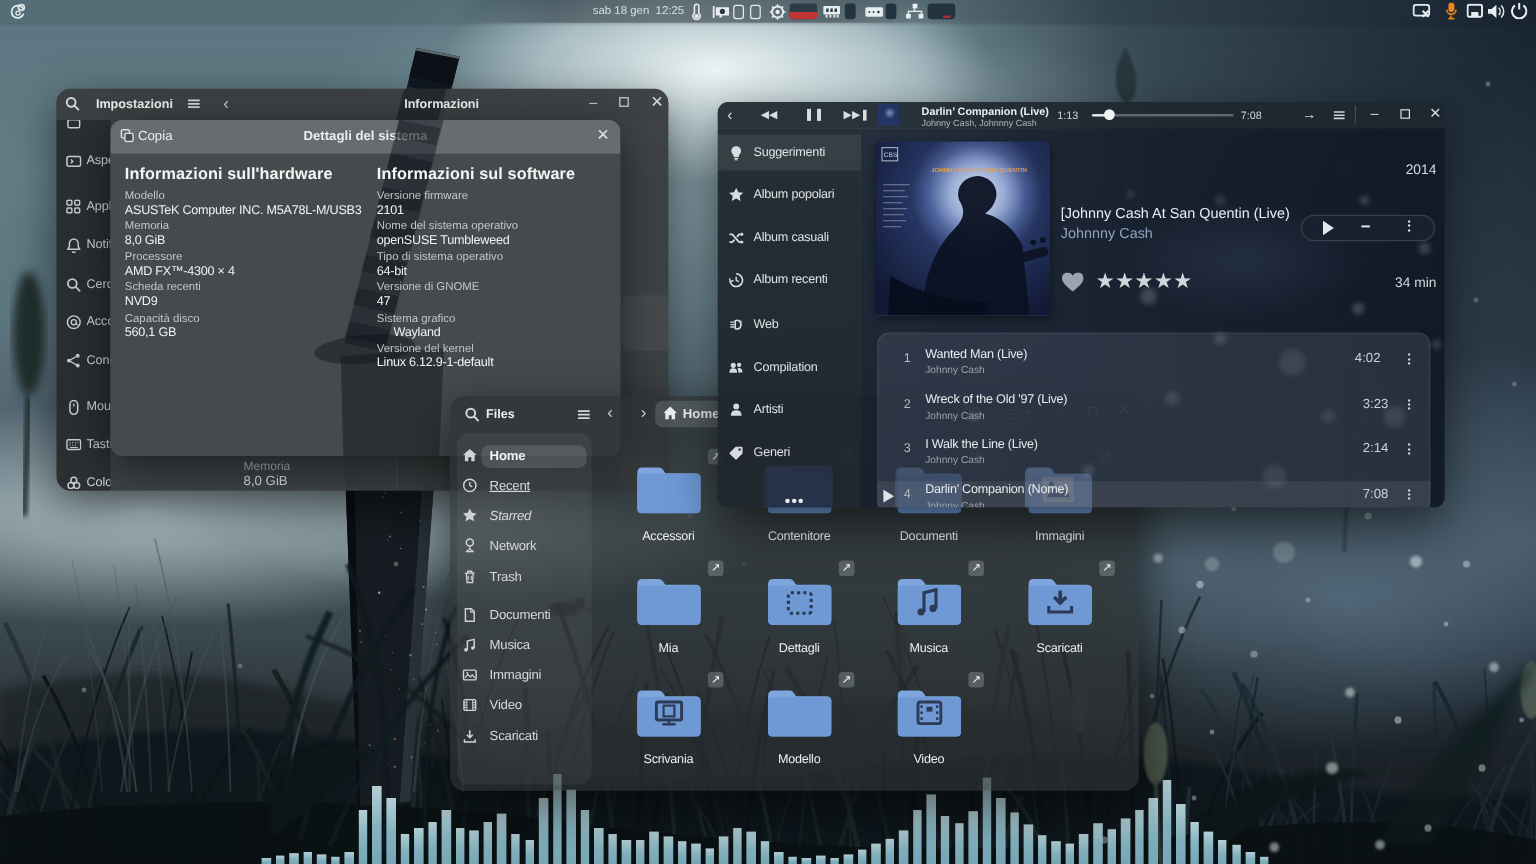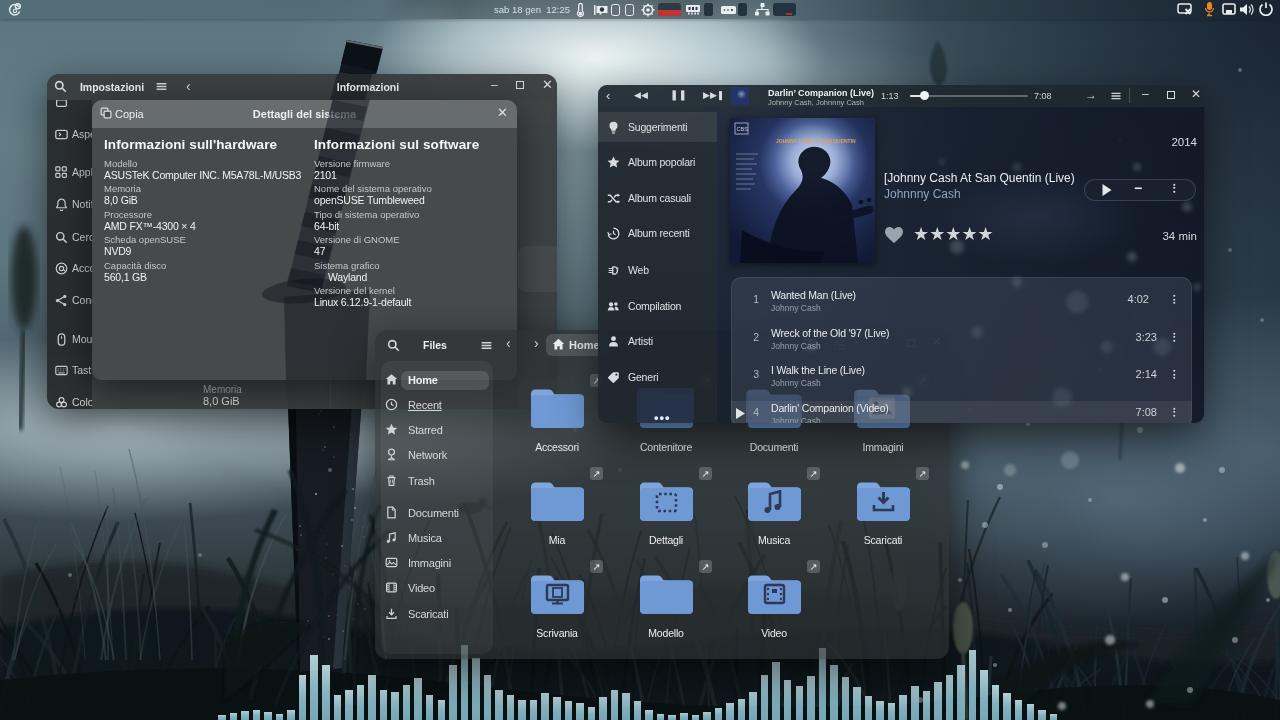--- a/index.html
+++ b/index.html
@@ -574,21 +574,21 @@
 </g>
         </svg>
         <h3 class="ih abs" style="left:12px;top:37px">Informazioni sull'hardware</h3>
         <h3 class="ih abs" style="left:222px;top:37px">Informazioni sul software</h3>
         <div class="abs dl" style="left:12px;top:58px">Modello</div>
         <div class="abs dv" style="left:12px;top:69px">ASUSTeK Computer INC. M5A78L-M/USB3</div>
         <div class="abs dl" style="left:12px;top:83px">Memoria</div>
         <div class="abs dv" style="left:12px;top:94px">8,0 GiB</div>
         <div class="abs dl" style="left:12px;top:109px">Processore</div>
         <div class="abs dv" style="left:12px;top:120px">AMD FX™-4300 × 4</div>
-        <div class="abs dl" style="left:12px;top:134px">Scheda openSUSE</div>
+        <div class="abs dl" style="left:12px;top:134px">Scheda recenti</div>
         <div class="abs dv" style="left:12px;top:145px">NVD9</div>
         <div class="abs dl" style="left:12px;top:160px">Capacità disco</div>
         <div class="abs dv" style="left:12px;top:171px">560,1 GB</div>
         <div class="abs dl" style="left:222px;top:58px">Versione firmware</div>
         <div class="abs dv" style="left:222px;top:69px">2101</div>
         <div class="abs dl" style="left:222px;top:83px">Nome del sistema operativo</div>
         <div class="abs dv" style="left:222px;top:94px">openSUSE Tumbleweed</div>
         <div class="abs dl" style="left:222px;top:109px">Tipo di sistema operativo</div>
         <div class="abs dv" style="left:222px;top:120px">64-bit</div>
         <div class="abs dl" style="left:222px;top:134px">Versione di GNOME</div>
@@ -597,21 +597,21 @@
         <div class="abs dv" style="left:236px;top:171px">Wayland</div>
         <div class="abs dl" style="left:222px;top:185px">Versione del kernel</div>
         <div class="abs dv" style="left:222px;top:196px">Linux 6.12.9-1-default</div>
       </div>
     </div>
     <div class="win" id="fil-win">
       <svg class="abs" style="left:12px;top:9px" width="13" height="13" viewBox="0 0 16 16" fill="none" stroke="#d3d6d8" stroke-width="2">
         <circle cx="6.5" cy="6.5" r="4.5"></circle>
         <path d="M10 10 L14.5 14.5"></path>
       </svg>
-      <div class="abs tl" style="left:30px;top:9px;width:60px;text-align:center;font-size:10.5px">Files</div>
+      <div class="abs tl" style="left:30px;top:9px;width:60px;font-size:10.5px">Files</div>
       <svg class="abs" style="left:105px;top:9px" width="13" height="13" viewBox="0 0 16 16" stroke="#d3d6d8" stroke-width="1.8">
         <path d="M2 4.5 H14 M2 8 H14 M2 11.5 H14"></path>
       </svg>
       <div class="abs" style="left:131px;top:5px;font-size:14px;color:#cfd3d5">‹</div>
       <div class="abs" style="left:159px;top:5px;font-size:14px;color:#cfd3d5">›</div>
       <div class="abs" style="left:171px;top:4px;width:62px;height:22px;border-radius:6px;background:rgba(255,255,255,.14)"></div>
       <svg class="abs" style="left:177px;top:8px" width="13" height="13" viewBox="0 0 16 16" fill="#ebedee">
         <path d="M8 1 L15 7.5 H13 V14 H9.5 V10 h-3 V14 H3 V7.5 H1 Z"></path>
       </svg>
       <div class="abs tl" style="left:194px;top:9px;font-size:11px">Home</div>
@@ -629,21 +629,21 @@
       <div class="abs" style="left:556px;top:4px;font-size:13px;color:#c6cacc">✕</div>
       <div id="fil-side"></div>
       <div class="abs" style="left:26px;top:41px;width:88px;height:19px;border-radius:7px;background:rgba(255,255,255,.13)"></div>
       <div class="frow" style="top:43px;font-weight:bold;color:#f0f2f3"><svg class="fico" viewBox="0 0 16 16">
           <path d="M8 1.5 L15 7.5 H13 V14 H9.5 V10 h-3 V14 H3 V7.5 H1 Z" fill="currentColor"></path>
         </svg>Home</div>
       <div class="frow" style="top:68px;text-decoration:underline;"><svg class="fico" viewBox="0 0 16 16">
           <circle cx="8" cy="8" r="6.3" fill="none" stroke="currentColor" stroke-width="1.5"></circle>
           <path d="M8 4.5 V8 L10.5 9.5" stroke="currentColor" stroke-width="1.4" fill="none"></path>
         </svg>Recent</div>
-      <div class="frow" style="top:93px;"><svg class="fico" viewBox="0 0 16 16">
+      <div class="frow" style="top:93px;font-style:italic;"><svg class="fico" viewBox="0 0 16 16">
           <path d="M8 1 l2.1 4.4 4.9.6-3.6 3.3 1 4.7L8 11.6 3.6 14l1-4.7L1 6l4.9-.6Z" fill="currentColor"></path>
         </svg>Starred</div>
       <div class="frow" style="top:118px;"><svg class="fico" viewBox="0 0 16 16">
           <circle cx="8" cy="5" r="3.6" fill="none" stroke="currentColor" stroke-width="1.5"></circle>
           <path d="M8 9 v3 M4 14.5 h8 M8 12 L4 14.5 M8 12 l4 2.5" stroke="currentColor" stroke-width="1.3" fill="none"></path>
         </svg>Network</div>
       <div class="frow" style="top:144px;"><svg class="fico" viewBox="0 0 16 16">
           <path d="M3 4.5 h10 M6 4 V2.5 h4 V4 M4.5 5 l.7 9 h5.6 l.7-9" fill="none" stroke="currentColor" stroke-width="1.4"></path>
           <path d="M6.5 7 v4.5 M9.5 7 v4.5" stroke="currentColor" stroke-width="1.1"></path>
         </svg>Trash</div>
@@ -813,38 +813,38 @@
         <div class="abs" style="left:137px;top:279px;width:56px;height:42px;opacity:.30"><svg width="56" height="44" viewBox="0 0 53 42">
             <path d="M0 8 q0-4.5 4.5-4.5 h13.5 q2.2 0 3.4 1.8 l2 3 h25 q4.5 0 4.5 4.5 v24.5 q0 4.5-4.5 4.5 h-44 q-4.5 0-4.5-4.5 Z" fill="#97bbee"></path>
             <path d="M0 12 q0-3 3-3 h47 q3 0 3 3 v25.5 q0 4.5-4.5 4.5 h-44 q-4.5 0-4.5-4.5 Z" fill="#8aafe6"></path>
             <rect x="14" y="11" width="25" height="20" rx="2" fill="#e8edf4" opacity=".85"></rect>
             <path d="M17 27 l6-7 4.5 4.5 3.5-3.5 5.5 6 Z" fill="#5a6f96"></path>
             <circle cx="21" cy="16.5" r="2" fill="#5a6f96"></circle>
           </svg></div>
         <div class="abs trk-n" style="left:30px;top:186px;width:12px;text-align:right">1</div>
         <div class="abs trk-t" style="left:54px;top:182px">Wanted Man (Live)</div>
         <div class="abs trk-s" style="left:54px;top:196px">Johnny Cash</div>
-        <div class="abs trk-d" style="left:392px;top:186px;width:40px;text-align:right">4:02</div>
+        <div class="abs trk-d" style="left:412px;top:186px;width:40px;">4:02</div>
         <div class="abs vdots" style="left:456px;top:187px;font-size:4.5px;line-height:3.6px;color:#d5d9dc">●<br>●<br>●</div>
         <div class="abs trk-n" style="left:30px;top:223.5px;width:12px;text-align:right">2</div>
         <div class="abs trk-t" style="left:54px;top:219.5px">Wreck of the Old '97 (Live)</div>
         <div class="abs trk-s" style="left:54px;top:233.5px">Johnny Cash</div>
         <div class="abs trk-d" style="left:400px;top:223.5px;width:40px;text-align:right">3:23</div>
         <div class="abs vdots" style="left:456px;top:224.5px;font-size:4.5px;line-height:3.6px;color:#d5d9dc">●<br>●<br>●</div>
         <div class="abs trk-n" style="left:30px;top:261.0px;width:12px;text-align:right">3</div>
         <div class="abs trk-t" style="left:54px;top:257.0px">I Walk the Line (Live)</div>
         <div class="abs trk-s" style="left:54px;top:271.0px">Johnny Cash</div>
         <div class="abs trk-d" style="left:400px;top:261.0px;width:40px;text-align:right">2:14</div>
         <div class="abs vdots" style="left:456px;top:262.0px;font-size:4.5px;line-height:3.6px;color:#d5d9dc">●<br>●<br>●</div>
         <div class="abs" style="left:14px;top:293.5px;width:461px;height:34px;background:rgba(255,255,255,.07)"></div>
         <svg class="abs" style="left:19px;top:300.5px" width="9" height="11" viewBox="0 0 9 11" fill="#dfe3e6">
           <path d="M0 0 L9 5.5 L0 11 Z"></path>
         </svg>
         <div class="abs trk-n" style="left:30px;top:298.5px;width:12px;text-align:right">4</div>
-        <div class="abs trk-t" style="left:54px;top:294.5px">Darlin' Companion (Video)</div>
+        <div class="abs trk-t" style="left:54px;top:294.5px">Darlin' Companion (Nome)</div>
         <div class="abs trk-s" style="left:54px;top:308.5px">Johnny Cash</div>
         <div class="abs trk-d" style="left:400px;top:298.5px;width:40px;text-align:right">7:08</div>
         <div class="abs vdots" style="left:456px;top:299.5px;font-size:4.5px;line-height:3.6px;color:#d5d9dc">●<br>●<br>●</div>
       </div>
       <div id="lol-side">
         <div class="abs" style="left:0;top:5px;width:119px;height:30px;background:rgba(255,255,255,.08)"></div>
         <div class="lrow" style="top:5px"><svg class="lico" viewBox="0 0 16 16">
             <path d="M8 1 a5 5 0 0 1 5 5 q0 2.5-2 4 l-.5 2 h-5 l-.5-2 q-2-1.5-2-4 a5 5 0 0 1 5-5Z" fill="currentColor"></path>
             <path d="M6 13.5 h4 M6.5 15 h3" stroke="currentColor" stroke-width="1.2"></path>
           </svg>Suggerimenti</div>

